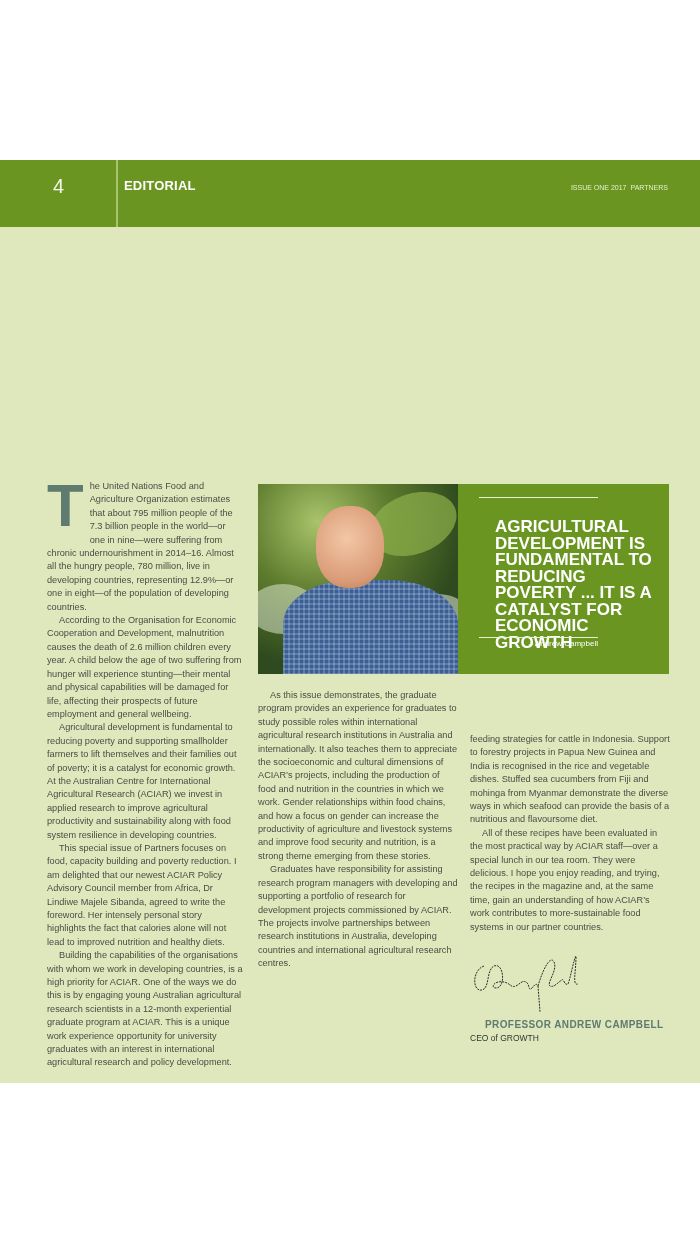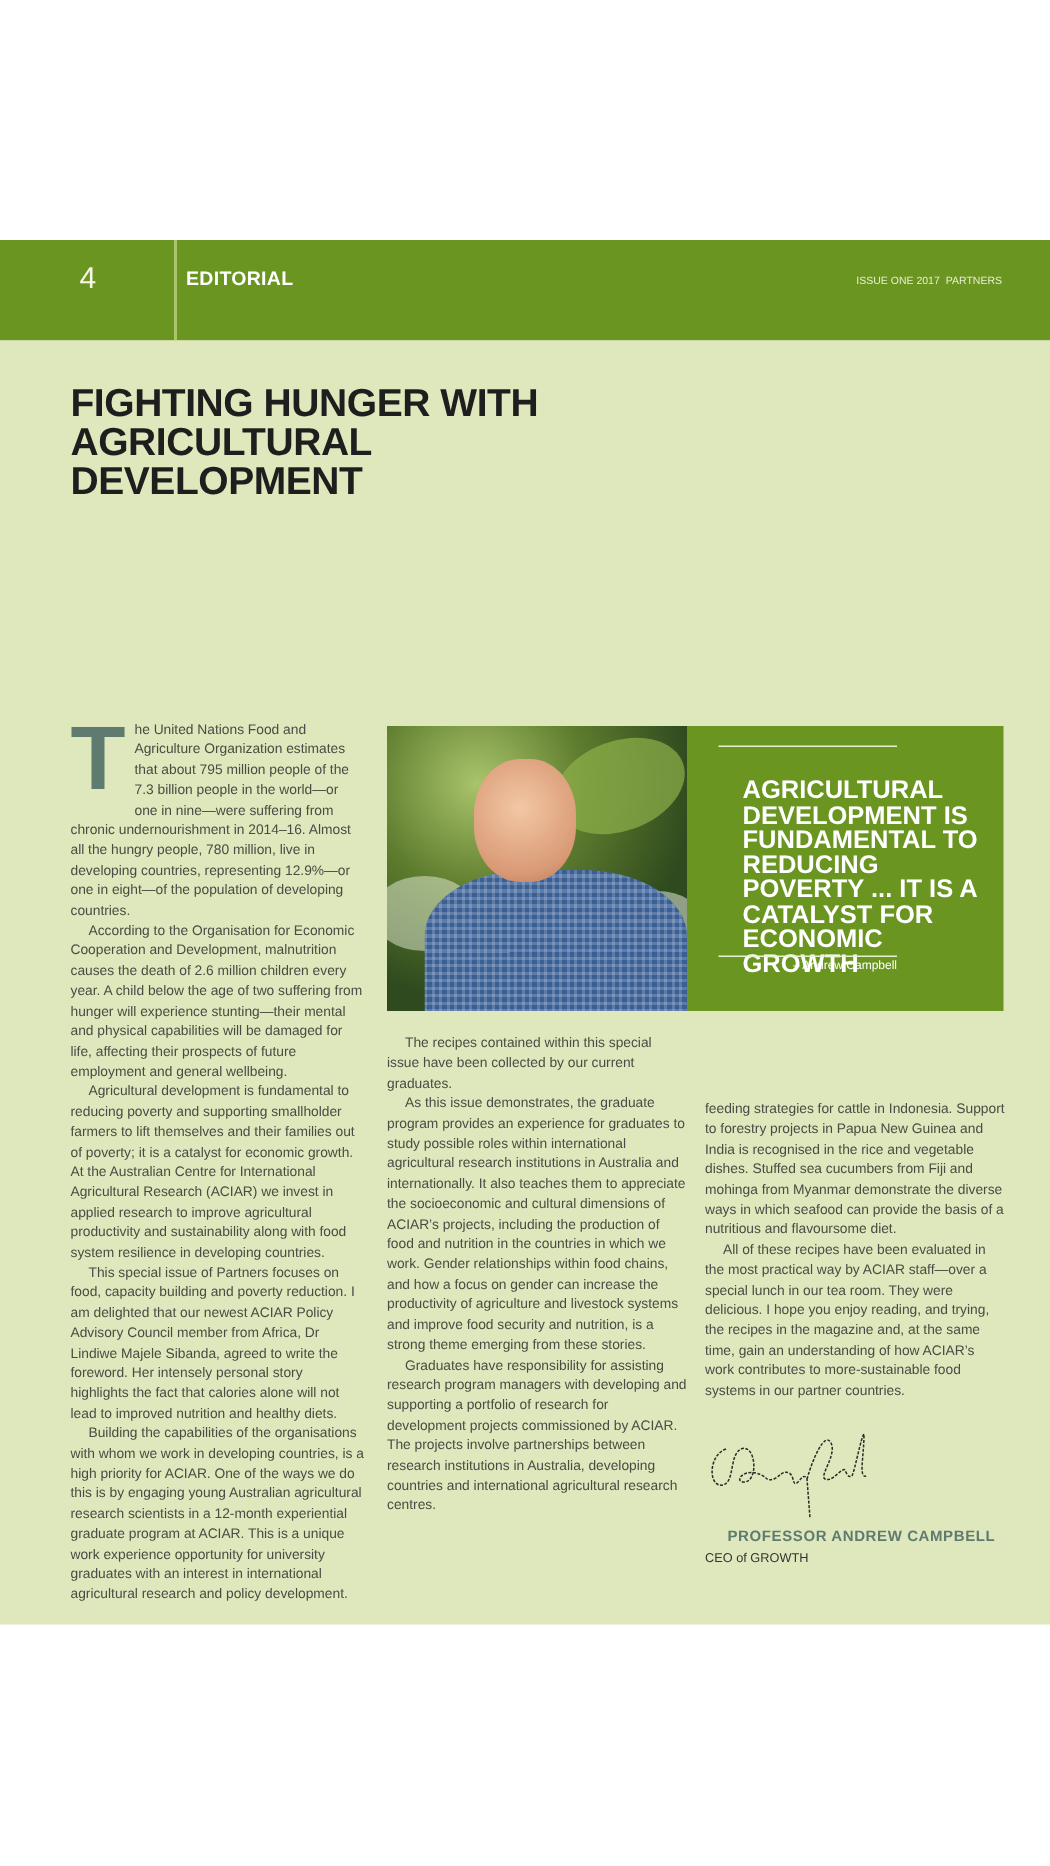--- a/index.html
+++ b/index.html
@@ -93,21 +93,20 @@
 <div class="header-bar">
   <div class="page-num">4</div>
   <div class="divider"></div>
   <div class="section-label">EDITORIAL</div>
   <div class="issue-label">
     <span>ISSUE ONE 2017</span><span>PARTNERS</span>
   </div>
 </div>
 
 <div class="page-body">
-  <h1 class="title">FIGHTING HUNGER WITH AGRICULTURAL DEVELOPMENT</h1>
 
   <div class="col col1">
     <p class="first"><span class="dropcap">T</span><span>he United Nations Food and Agriculture Organization estimates that about 795 million people of the 7.3 billion people in the world—or one in nine—were suffering from chronic undernourishment in 2014–16. Almost all the hungry people, 780 million, live in developing countries, representing 12.9%—or one in eight—of the population of developing countries.</span></p>
     <p>According to the Organisation for Economic Cooperation and Development, malnutrition causes the death of 2.6 million children every year. A child below the age of two suffering from hunger will experience stunting—their mental and physical capabilities will be damaged for life, affecting their prospects of future employment and general wellbeing.</p>
     <p>Agricultural development is fundamental to reducing poverty and supporting smallholder farmers to lift themselves and their families out of poverty; it is a catalyst for economic growth. At the Australian Centre for International Agricultural Research (ACIAR) we invest in applied research to improve agricultural productivity and sustainability along with food system resilience in developing countries.</p>
     <p>This special issue of Partners focuses on food, capacity building and poverty reduction. I am delighted that our newest ACIAR Policy Advisory Council member from Africa, Dr Lindiwe Majele Sibanda, agreed to write the foreword. Her intensely personal story highlights the fact that calories alone will not lead to improved nutrition and healthy diets.</p>
     <p>Building the capabilities of the organisations with whom we work in developing countries, is a high priority for ACIAR. One of the ways we do this is by engaging young Australian agricultural research scientists in a 12-month experiential graduate program at ACIAR. This is a unique work experience opportunity for university graduates with an interest in international agricultural research and policy development.</p>
   </div>
 
   <div class="photo" title="Portrait of Andrew Campbell smiling in front of foliage">
@@ -119,21 +118,20 @@
   </div>
 
   <div class="quote-box">
     <div class="quote-rule top"></div>
     <p class="quote-text">AGRICULTURAL DEVELOPMENT IS FUNDAMENTAL TO REDUCING POVERTY ... IT IS A CATALYST FOR ECONOMIC GROWTH</p>
     <div class="quote-rule bottom"></div>
     <div class="quote-attr">– Andrew Campbell</div>
   </div>
 
   <div class="col col2">
-    <p>The recipes contained within this special issue have been collected by our current graduates.</p>
     <p>As this issue demonstrates, the graduate program provides an experience for graduates to study possible roles within international agricultural research institutions in Australia and internationally. It also teaches them to appreciate the socioeconomic and cultural dimensions of ACIAR’s projects, including the production of food and nutrition in the countries in which we work. Gender relationships within food chains, and how a focus on gender can increase the productivity of agriculture and livestock systems and improve food security and nutrition, is a strong theme emerging from these stories.</p>
     <p>Graduates have responsibility for assisting research program managers with developing and supporting a portfolio of research for development projects commissioned by ACIAR. The projects involve partnerships between research institutions in Australia, developing countries and international agricultural research centres.</p>
   </div>
 
   <div class="col col3">
     <p class="first">feeding strategies for cattle in Indonesia. Support to forestry projects in Papua New Guinea and India is recognised in the rice and vegetable dishes. Stuffed sea cucumbers from Fiji and mohinga from Myanmar demonstrate the diverse ways in which seafood can provide the basis of a nutritious and flavoursome diet.</p>
     <p>All of these recipes have been evaluated in the most practical way by ACIAR staff—over a special lunch in our tea room. They were delicious. I hope you enjoy reading, and trying, the recipes in the magazine and, at the same time, gain an understanding of how ACIAR’s work contributes to more-sustainable food systems in our partner countries.</p>
     <div class="signature">
       <svg width="120" height="62" viewBox="0 0 120 62">
         <path d="M14 14 C2 18 2 40 12 38 C20 36 16 18 24 14 C34 10 36 36 26 36 C20 36 24 28 34 30 C42 32 40 36 46 34 C50 32 52 28 56 30 C60 32 58 40 62 36 C64 34 66 30 68 34 L70 60 M68 34 C72 20 80 2 84 10 C88 18 76 32 80 34 C84 36 88 30 92 28 C94 26 94 34 98 32 C100 28 104 6 106 4 C106 20 102 34 108 32" fill="none" stroke="#2a2a2a" stroke-width="1" stroke-dasharray="2 1"></path>

